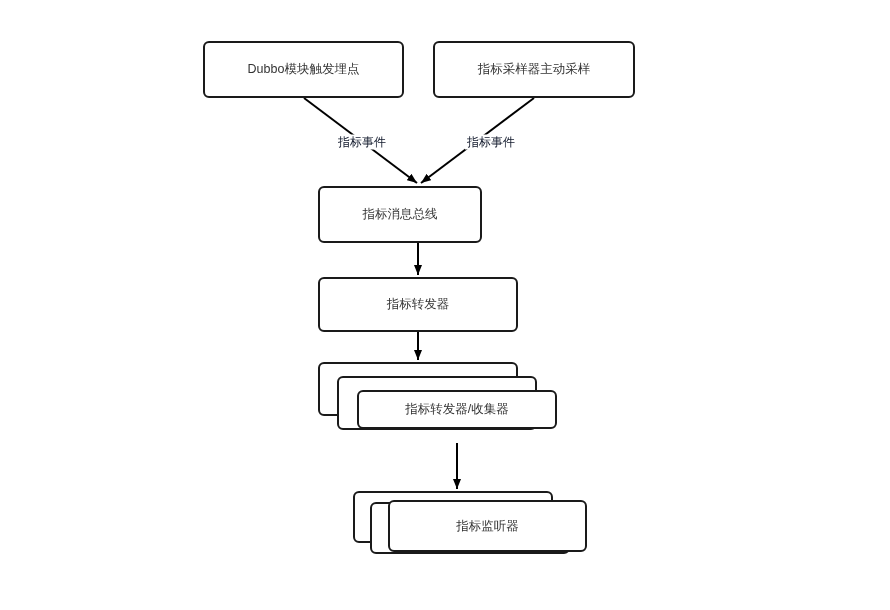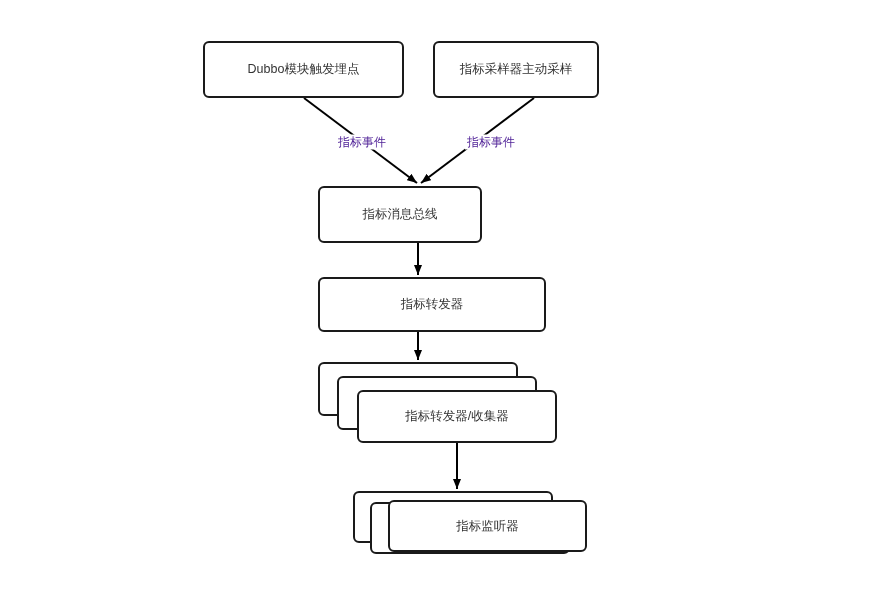--- a/index.html
+++ b/index.html
@@ -33,34 +33,34 @@
     z-index: 2;
     font-size: 12.5px;
     color: #333333;
     white-space: nowrap;
   }
   .edge-label {
     position: absolute;
     transform: translate(-50%, -50%);
     z-index: 3;
     background: #ffffff;
-    color: #4c1d95;
+    color: #0f172a;
     font-size: 12px;
     line-height: 1.25;
     padding: 0 2px;
     white-space: nowrap;
   }
   
   .n-dubbo            { left:203px; top:41px;  width:201px; height:57px; }
-  .n-sampler          { left:433px; top:41px;  width:166px; height:57px; }
+  .n-sampler          { left:433px; top:41px;  width:202px; height:57px; }
   .n-bus              { left:318px; top:186px; width:164px; height:57px; }
-  .n-forwarder        { left:318px; top:277px; width:228px; height:55px; }
+  .n-forwarder        { left:318px; top:277px; width:200px; height:55px; }
   .n-collector-back   { left:318px; top:362px; width:200px; height:54px; }
   .n-collector-middle { left:337px; top:376px; width:200px; height:54px; }
-  .n-collector-front  { left:357px; top:390px; width:200px; height:53px; }
+  .n-collector-front  { left:357px; top:390px; width:200px; height:39px; }
   .n-listener-back    { left:353px; top:491px; width:200px; height:52px; }
   .n-listener-middle  { left:370px; top:502px; width:200px; height:52px; }
   .n-listener-front   { left:388px; top:500px; width:199px; height:52px; }
   .l-metric-event-left  { left:362px; top:142px; }
   .l-metric-event-right { left:491px; top:142px; }
 </style>
 </head>
 <body>
 
 <div class="canvas">

